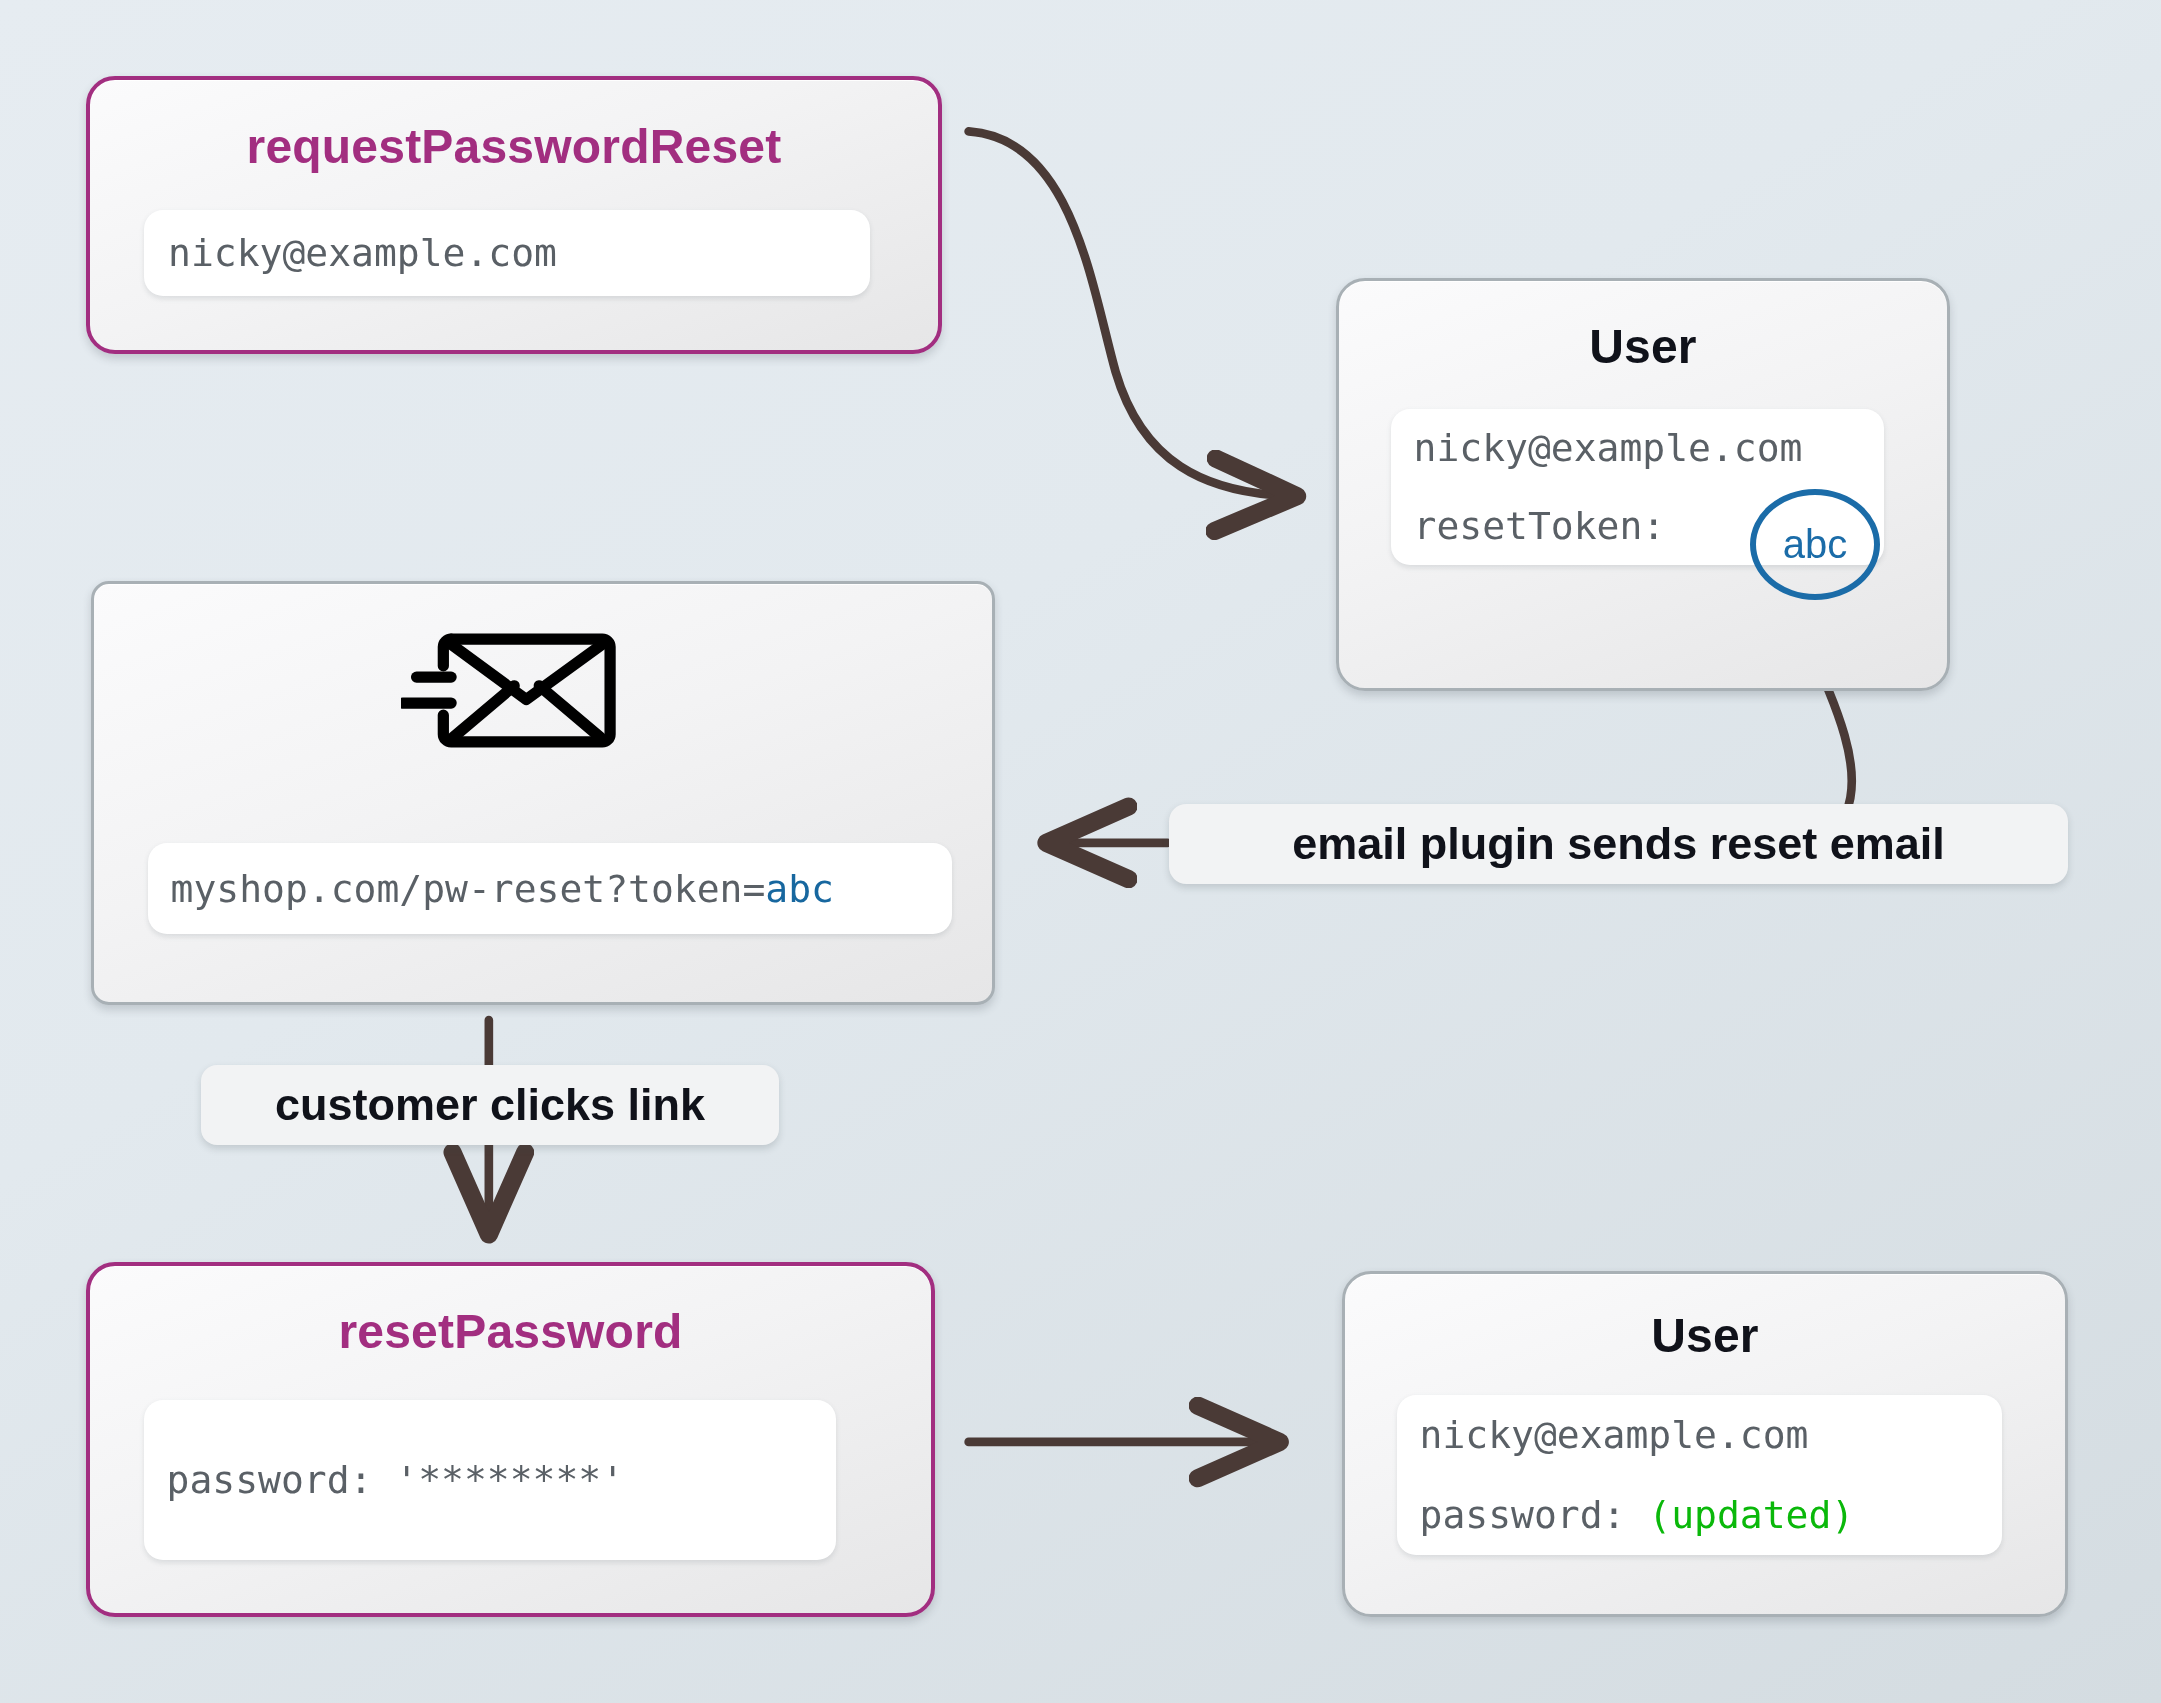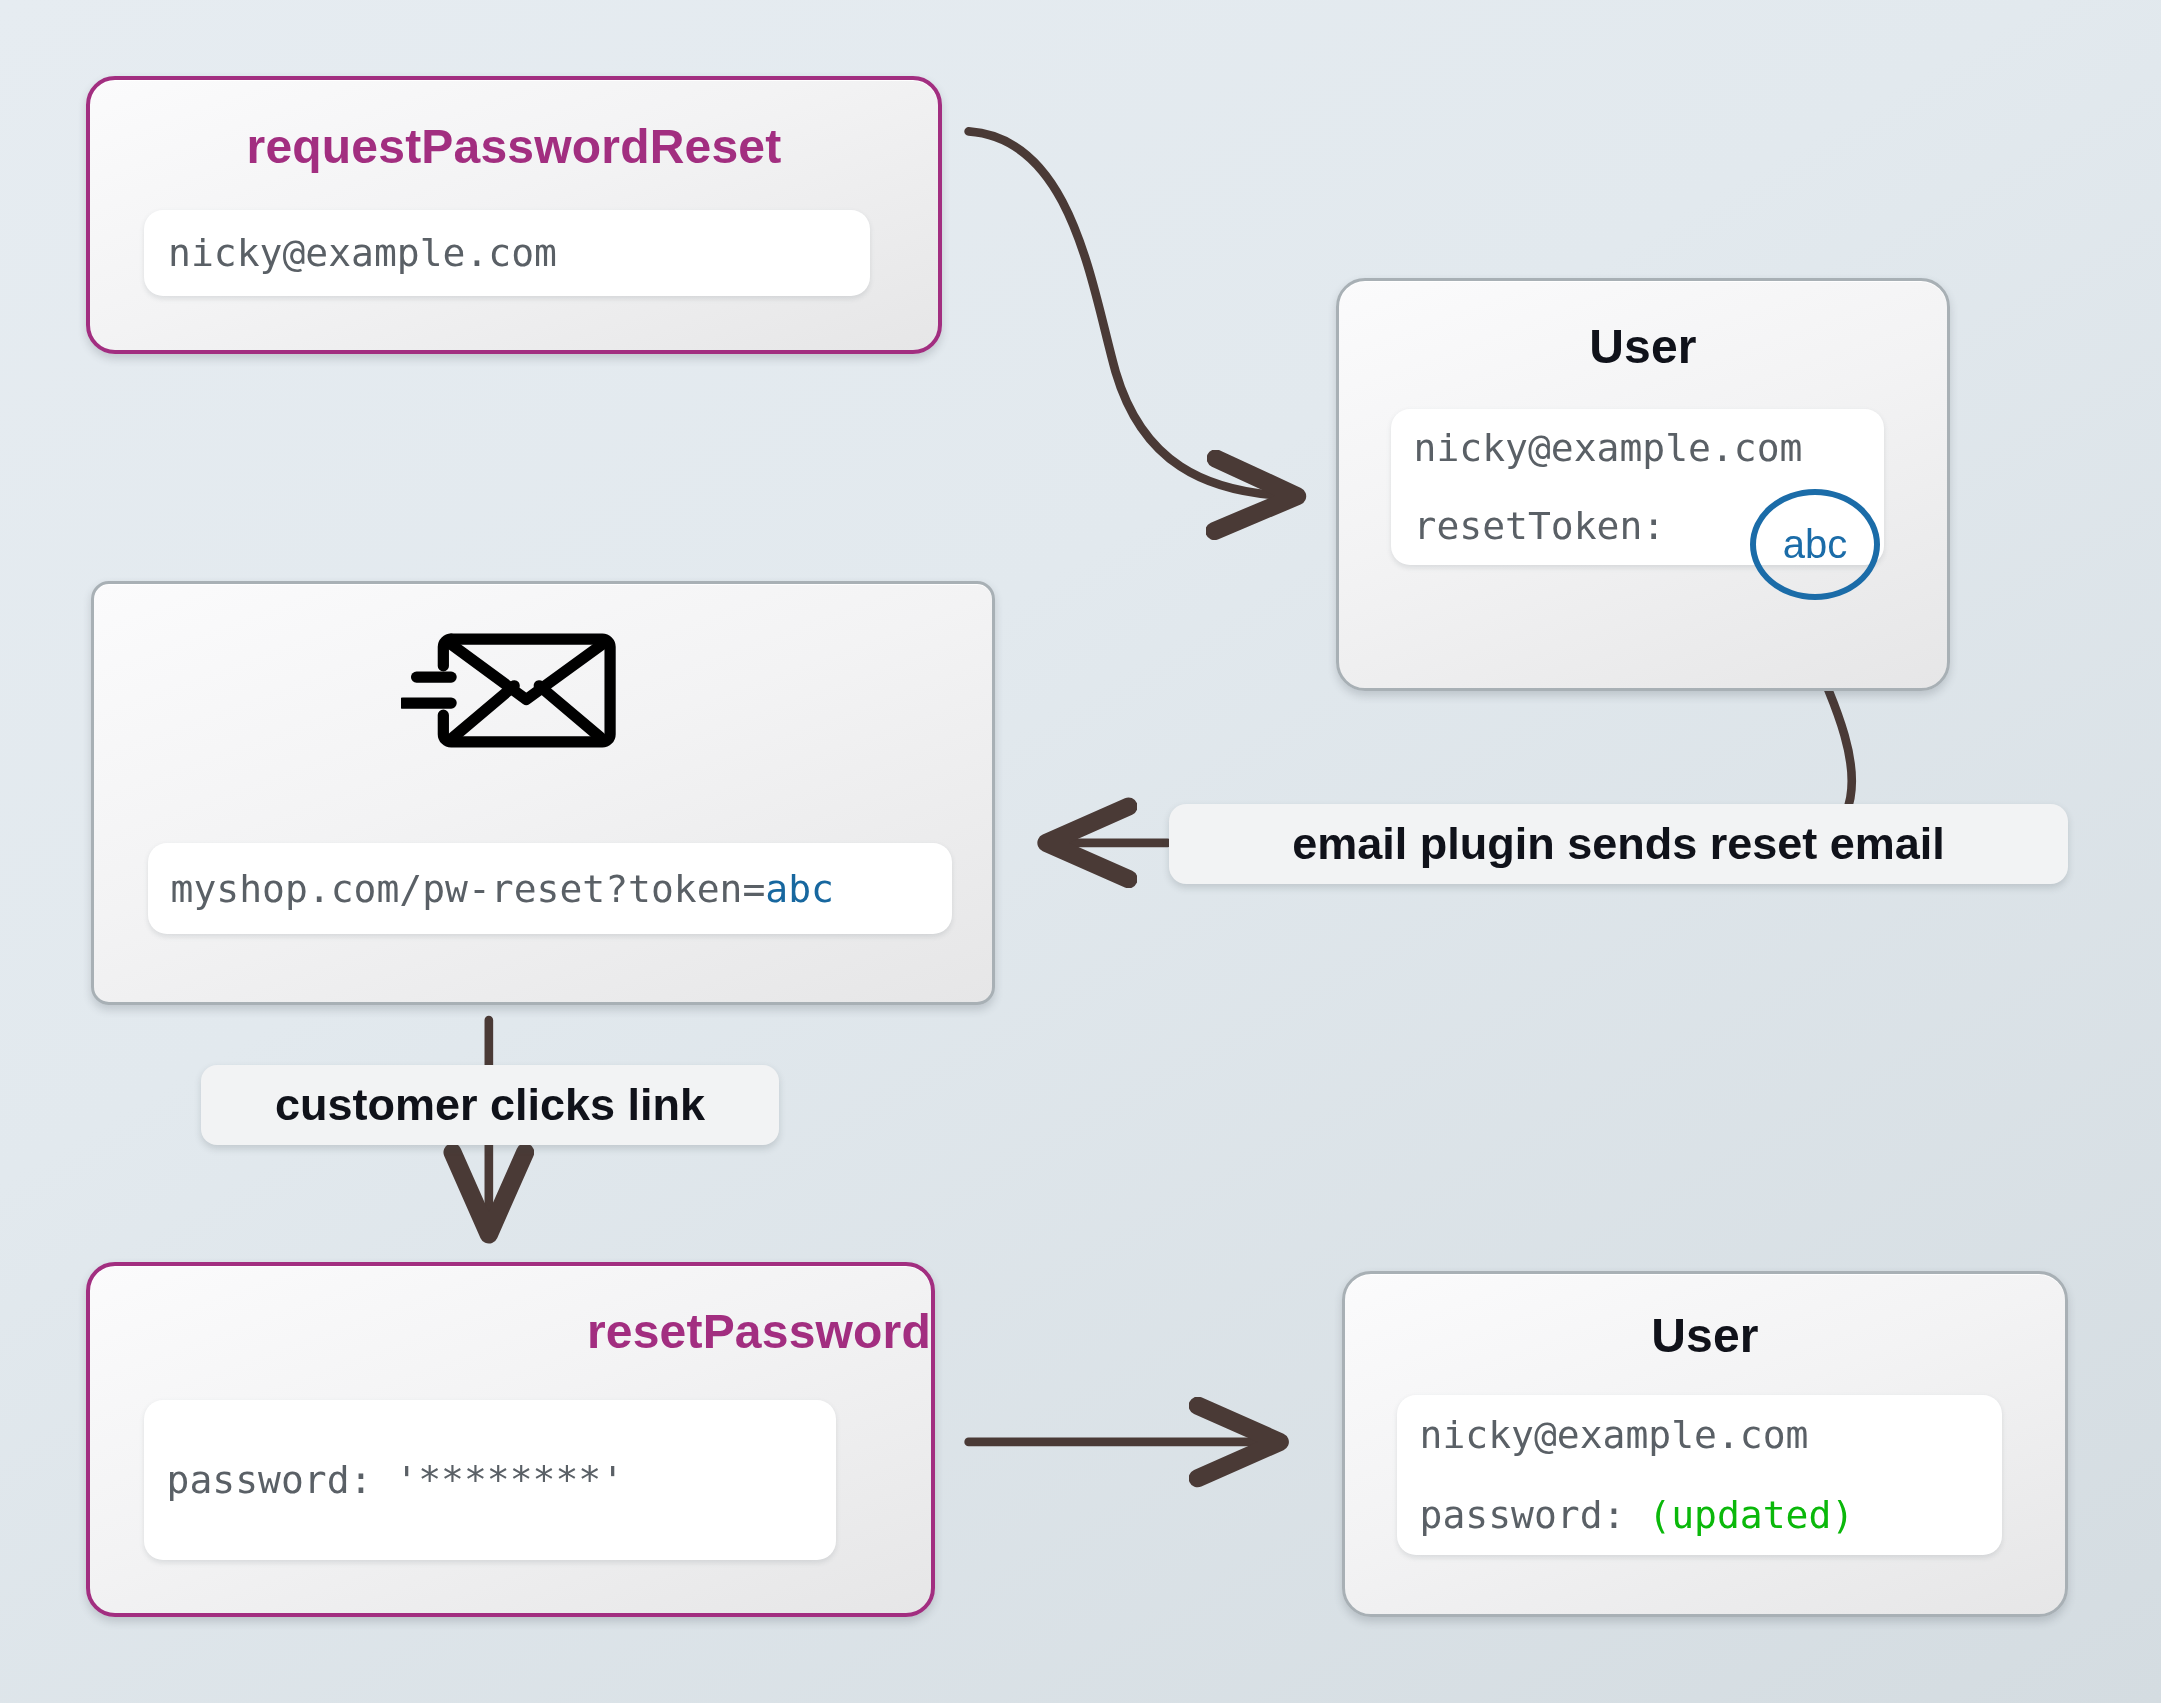--- a/index.html
+++ b/index.html
@@ -134,21 +134,21 @@
     <div class="field" style="left:54px; top:259px; width:804px; height:91px;">
       <span class="mono" style="padding-left:22.5px;"><span>myshop.com/pw-reset?token=</span><span class="tok-blue">abc</span></span>
     </div>
   </div>
 
   <div class="pill" style="left:1169px; top:804px; width:899px; height:80px;text-align:right;">email plugin sends reset email</div>
 
   <div class="pill" style="left:201px; top:1065px; width:578px; height:80px;border-radius:16px;">customer clicks link</div>
 
   <div class="node accent" style="left:86px; top:1262px; width:849px; height:355px;">
-    <div class="node-title accent-title" style="margin-top:42px;text-align:right;">resetPassword</div>
+    <div class="node-title accent-title" style="margin-top:42px;">resetPassword</div>
     <div class="field" style="left:54px; top:134px; width:692px; height:160px; justify-content:space-around;">
       <span class="mono" style="padding-left:22.5px;"><span>password: </span><span>'********'</span></span>
     </div>
   </div>
 
   <div class="node plain" style="left:1342px; top:1271px; width:726px; height:346px;">
     <div class="node-title dark-title" style="margin-top:38px;">User</div>
     <div class="field" style="left:52px; top:121px; width:605px; height:160px; justify-content:space-around;">
       <span class="mono" style="padding-left:22.5px;">nicky@example.com</span>
       <span class="mono" style="padding-left:22.5px;"><span>password: </span><span class="tok-green">(updated)</span></span>

